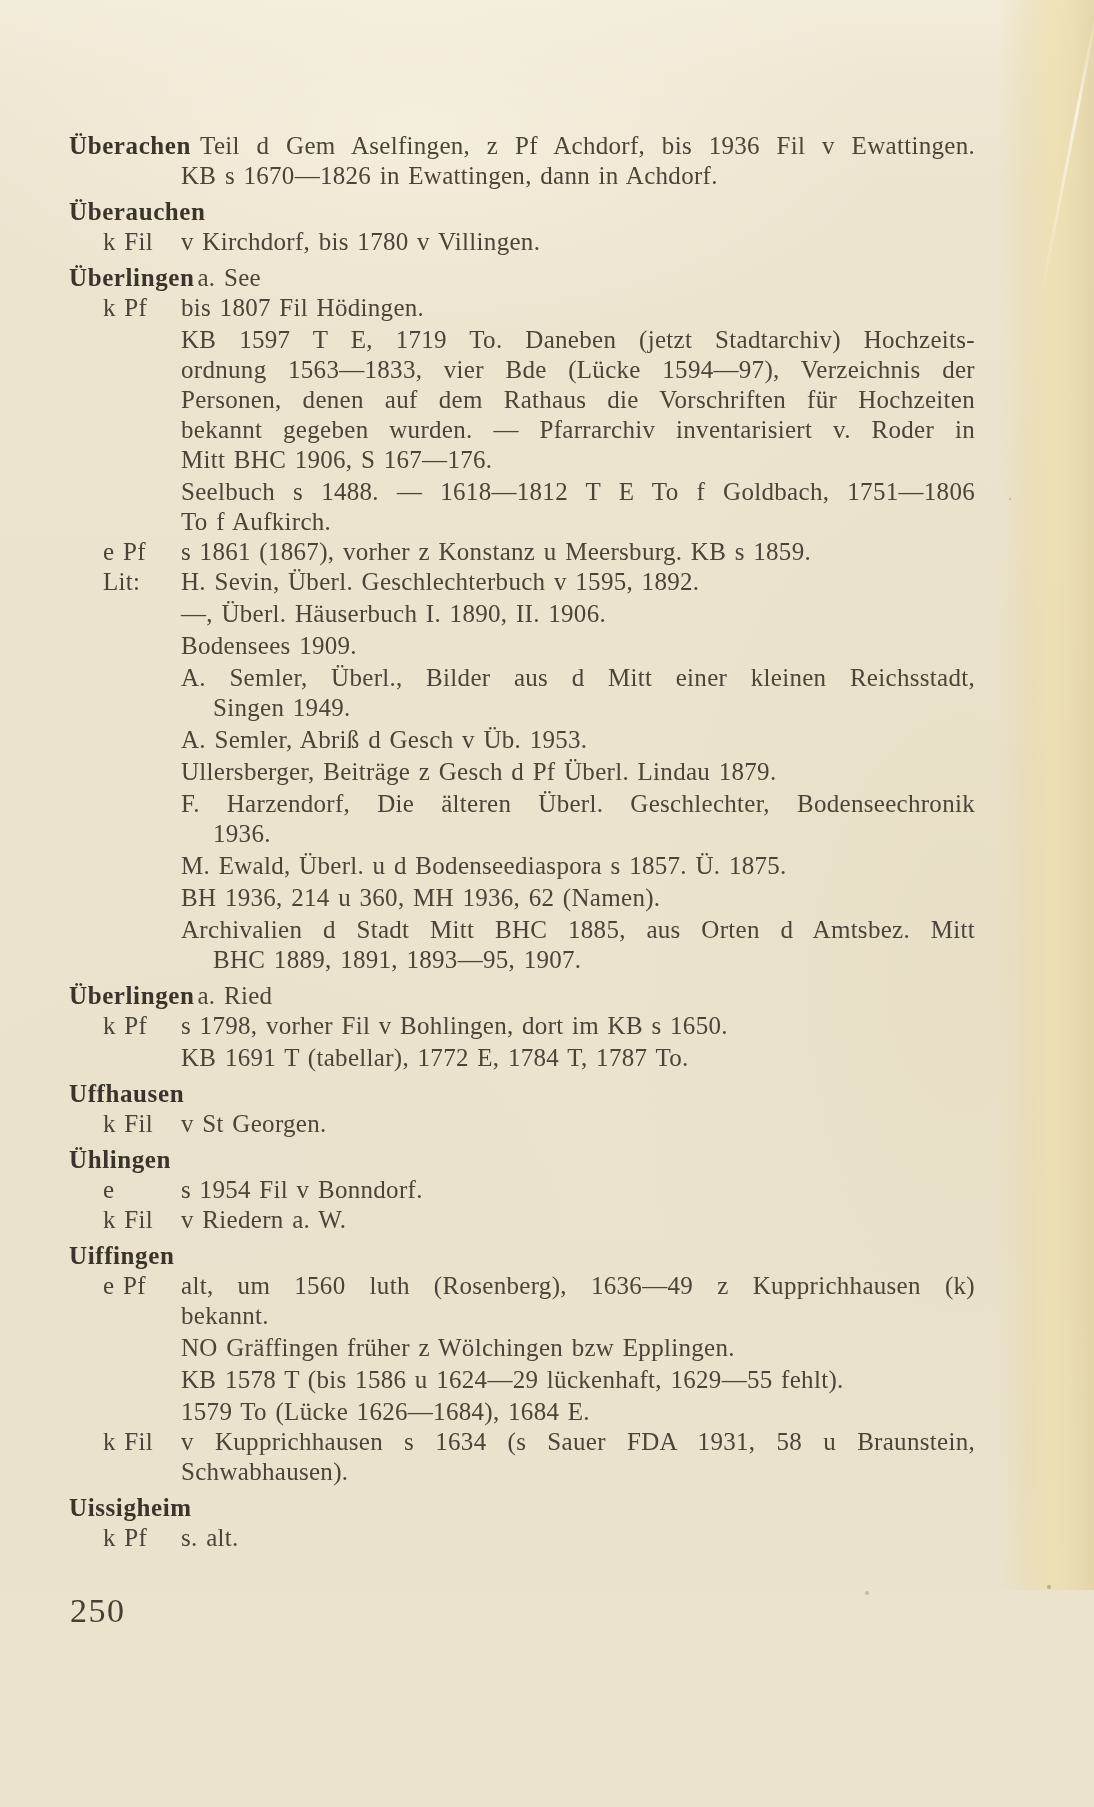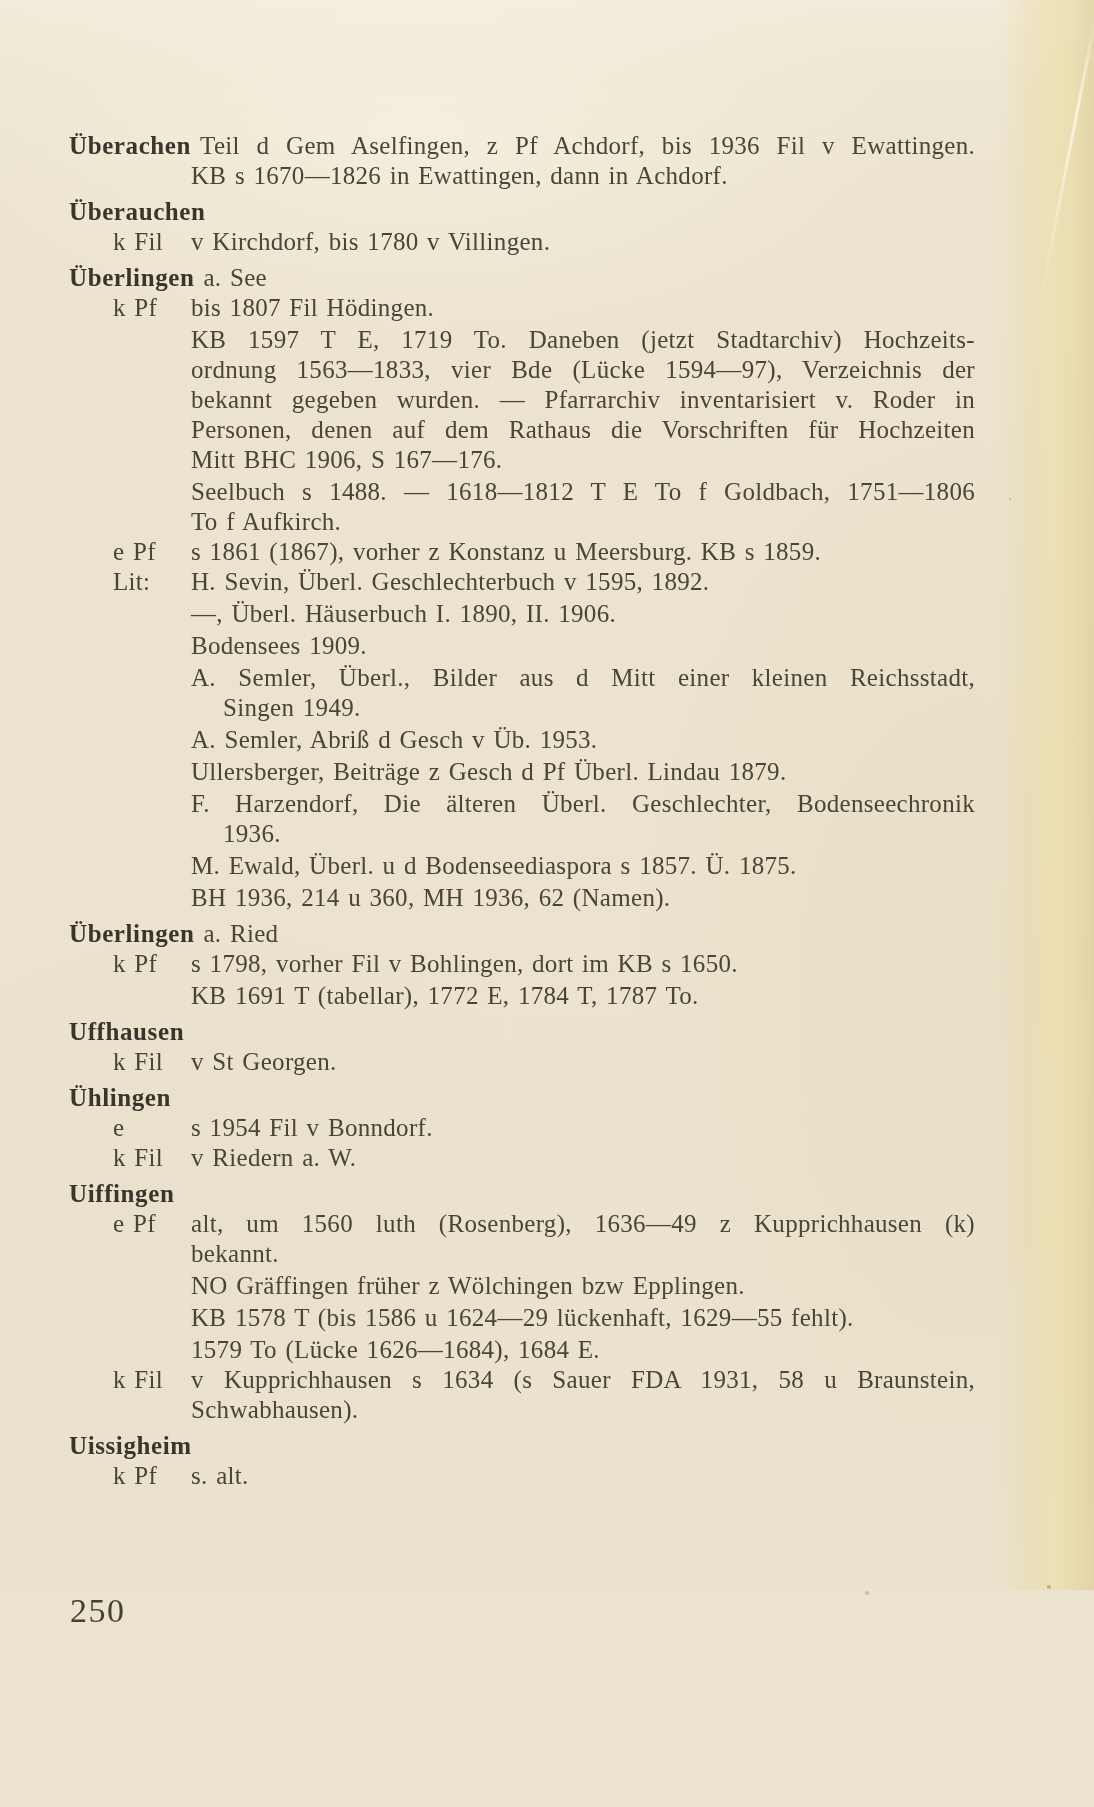--- a/index.html
+++ b/index.html
@@ -36,24 +36,24 @@
       866px 1592px 0 1px rgba(125,115,92,.35),
       1009px 498px 0 0 rgba(125,115,92,.4),
       905px 372px 0 0 rgba(140,130,105,.25);
   }
   .textblock{position:absolute;left:69px;right:119px;top:131px}
   .headline,.line,.label{
     font-size:25px;line-height:30px;letter-spacing:.3px;word-spacing:2px;
   }
   .just{text-align:justify;text-align-last:justify}
   .headword{font-weight:bold;color:#39352b;letter-spacing:.6px}
-  .suffix{margin-left:9px}
+  .suffix{margin-left:3px}
   .inline{margin-left:9px}
   .entry+.entry{margin-top:6px}
-  .row{display:flex;align-items:flex-start;margin-left:44px}
+  .row{display:flex;align-items:flex-start;margin-left:34px}
   .label{flex:0 0 78px;color:#484437}
   .content{flex:1;min-width:0}
   .para+.para{margin-top:2px}
   .hang .line+.line{padding-left:32px}
   .pageno{
     position:absolute;left:70px;top:1596px;
     font-size:34px;line-height:30px;letter-spacing:1.5px;color:#45413 4;
     color:#454134;
   }
 </style>
@@ -98,22 +98,22 @@
     <div class="rows">
           <div class="row">
             <span class="label">k Pf</span>
             <div class="content">
               <div class="para">
                 <div class="line">bis 1807 Fil Hödingen.</div>
               </div>
               <div class="para">
                 <div class="line just">KB 1597 T E, 1719 To. Daneben (jetzt Stadtarchiv) Hochzeits-</div>
                 <div class="line just">ordnung 1563—1833, vier Bde (Lücke 1594—97), Verzeichnis der</div>
+                <div class="line just">Personen, denen auf dem Rathaus die Vorschriften für Hochzeiten</div>
                 <div class="line just">bekannt gegeben wurden. — Pfarrarchiv inventarisiert v. Roder in</div>
-                <div class="line just">Personen, denen auf dem Rathaus die Vorschriften für Hochzeiten</div>
                 <div class="line">Mitt BHC 1906, S 167—176.</div>
               </div>
               <div class="para">
                 <div class="line just">Seelbuch s 1488. — 1618—1812 T E To f Goldbach, 1751—1806</div>
                 <div class="line">To f Aufkirch.</div>
               </div>
             </div>
           </div>
           <div class="row">
             <span class="label">e Pf</span>
@@ -147,20 +147,24 @@
               </div>
               <div class="para hang">
                 <div class="line just">F. Harzendorf, Die älteren Überl. Geschlechter, Bodenseechronik</div>
                 <div class="line">1936.</div>
               </div>
               <div class="para">
                 <div class="line">M. Ewald, Überl. u d Bodenseediaspora s 1857. Ü. 1875.</div>
               </div>
               <div class="para">
                 <div class="line">BH 1936, 214 u 360, MH 1936, 62 (Namen).</div>
+              </div>
+              <div class="para hang">
+                <div class="line just">Archivalien d Stadt Mitt BHC 1885, aus Orten d Amtsbez. Mitt</div>
+                <div class="line">BHC 1889, 1891, 1893—95, 1907.</div>
               </div>
             </div>
           </div>
         </div>
   </section>
 
   <section class="entry">
     <div class="headline"><span class="headword">Überlingen</span><span class="suffix">a. Ried</span></div>
     <div class="rows">
           <div class="row">

